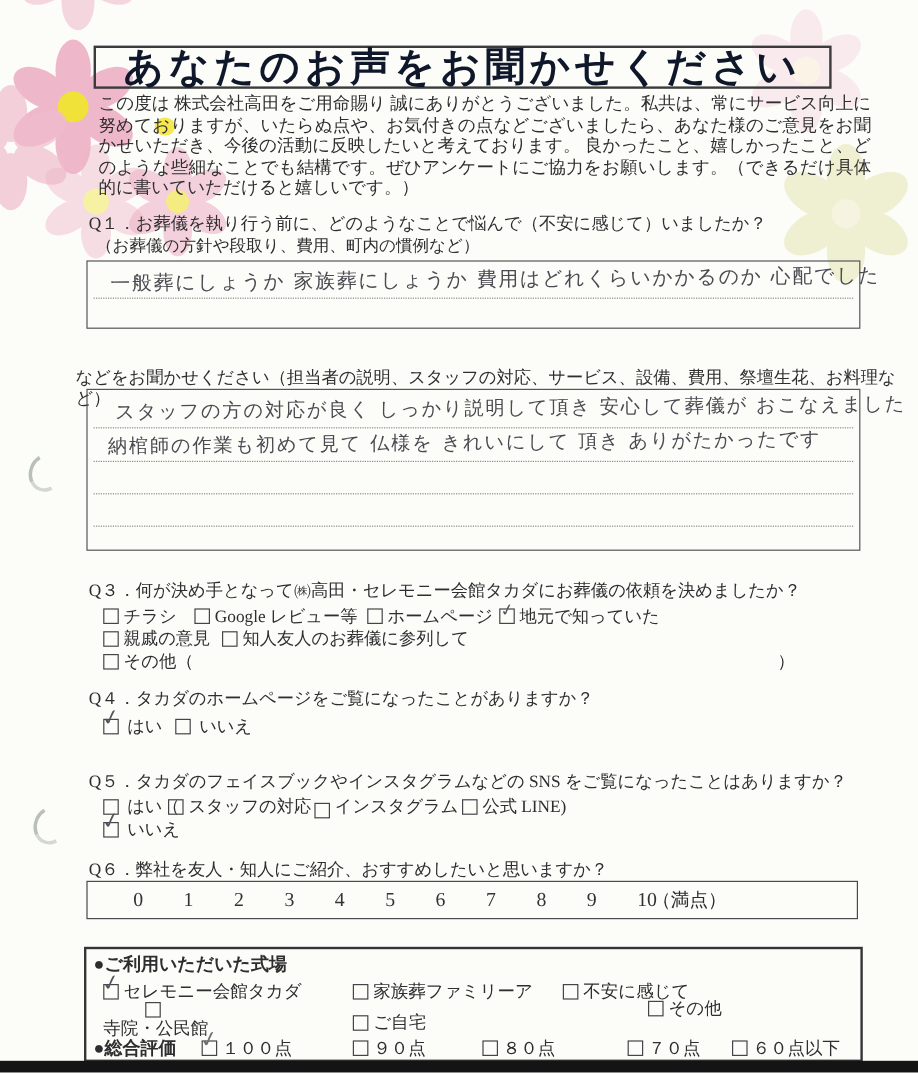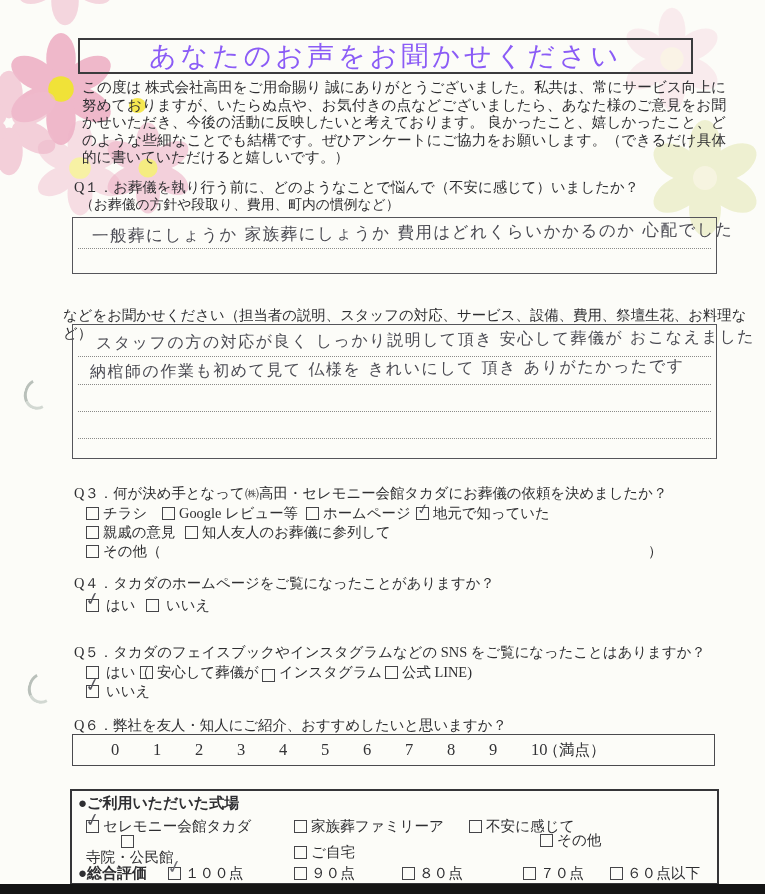--- a/index.html
+++ b/index.html
@@ -10,21 +10,21 @@
     color:#2e2e31;
   }
   .deco{position:absolute; z-index:1; pointer-events:none;}
 
   
   .title-box{
     position:absolute; left:78px; top:38px; width:611px; height:32px;
     border:2px solid #3b3b3d; background:transparent; z-index:2;
     display:flex; align-items:center; justify-content:center;
   }
-  .title-box .t{font-size:27px; letter-spacing:4px; color:#8b5cf6;}
+  .title-box .t{font-size:33px; letter-spacing:4px; color:#0f172a;font-weight:bold;}
 
   
   .intro{
     position:absolute; left:82px; top:79px; width:644px; z-index:2;
     font-size:14.6px; line-height:17.6px; text-align:justify;
   }
 
   
   .qlabel{position:absolute; z-index:2; font-size:14.4px; line-height:18px;}
   .sub{font-size:13.8px;}
@@ -239,21 +239,21 @@
     <span style="margin-left:3px;">いいえ</span>
   </div>
 
   <div class="qlabel" style="left:74px;top:643px;">Q５．タカダのフェイスブックやインスタグラムなどの SNS をご覧になったことはありますか？</div>
   <div class="opt" style="left:86px;top:663px;">
     <span class="cb"></span>
     <span style="margin-left:3px;">はい（</span>
   </div>
   <div class="opt" style="left:140px;top:663px;">
     <span class="cb"></span>
-    <span>安心して葬儀が</span>
+    <span>スタッフの対応</span>
   </div>
   <div class="opt" style="left:262px;top:663px;align-items:flex-end;">
     <span class="cb"></span>
     <span>インスタグラム</span>
   </div>
   <div class="opt" style="left:385px;top:663px;">
     <span class="cb"></span>
     <span>公式 LINE)</span>
   </div>
   <div class="opt" style="left:86px;top:682px;">

